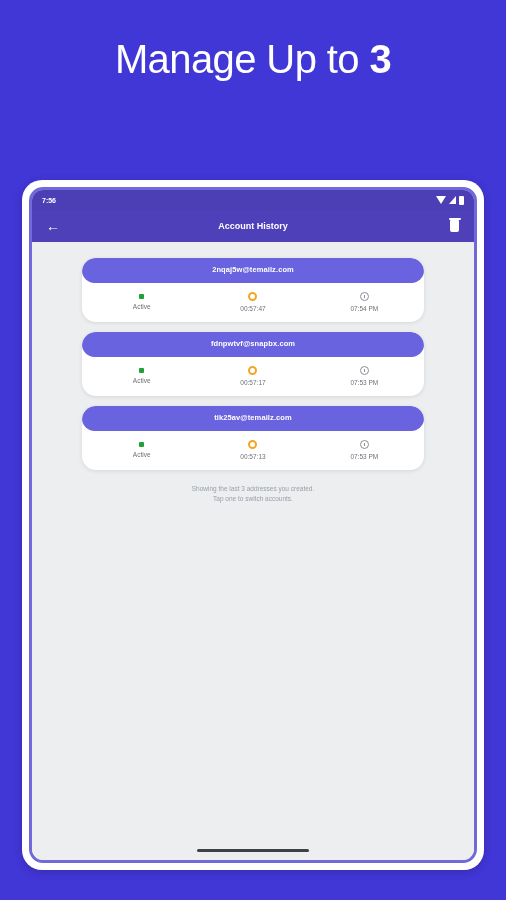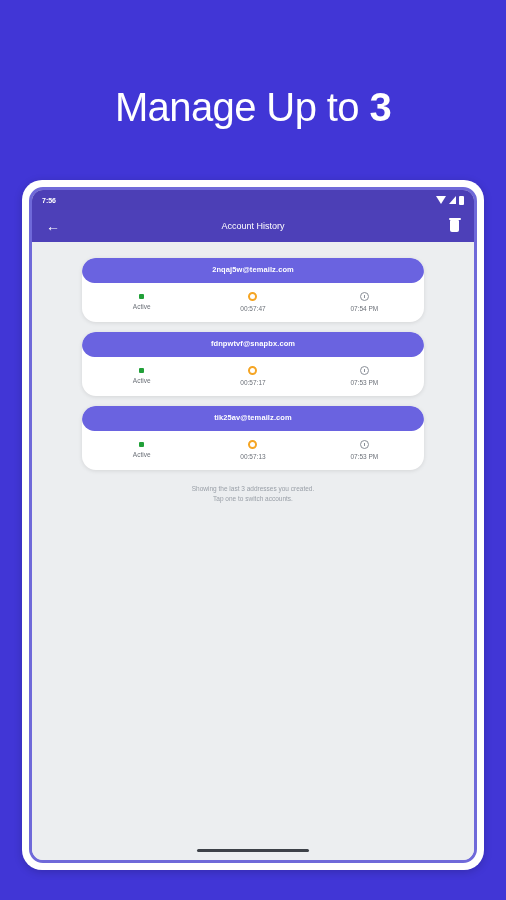--- a/index.html
+++ b/index.html
@@ -24,21 +24,21 @@
     width: 506px;
     text-align: center;
     color: #ffffff;
     line-height: 1.18;
     letter-spacing: -0.6px;
   }
   .promo-line {
     font-size: 40px;
     white-space: nowrap;
   }
-  .promo-line-1 { font-weight: 400; margin-top: 48px; }
+  .promo-line-1 { font-weight: 400; }
   .promo-line-2 { font-weight: 400; }
   .promo-strong { font-weight: 700; }
 
   
   .phone-frame {
     position: absolute;
     left: 22px;
     top: 180px;
     width: 462px;
     height: 690px;
@@ -116,21 +116,21 @@
     font-size: 14px;
     line-height: 1;
     cursor: pointer;
   }
   .app-bar-title {
     position: absolute;
     left: 0; right: 0;
     text-align: center;
     color: #ffffff;
     font-size: 9px;
-    font-weight: 400;
+    font-weight: 700;
     pointer-events: none;
   }
   .app-bar-trash {
     margin-left: auto;
     width: 14px;
     height: 16px;
     position: relative;
     cursor: pointer;
     z-index: 2;
   }

